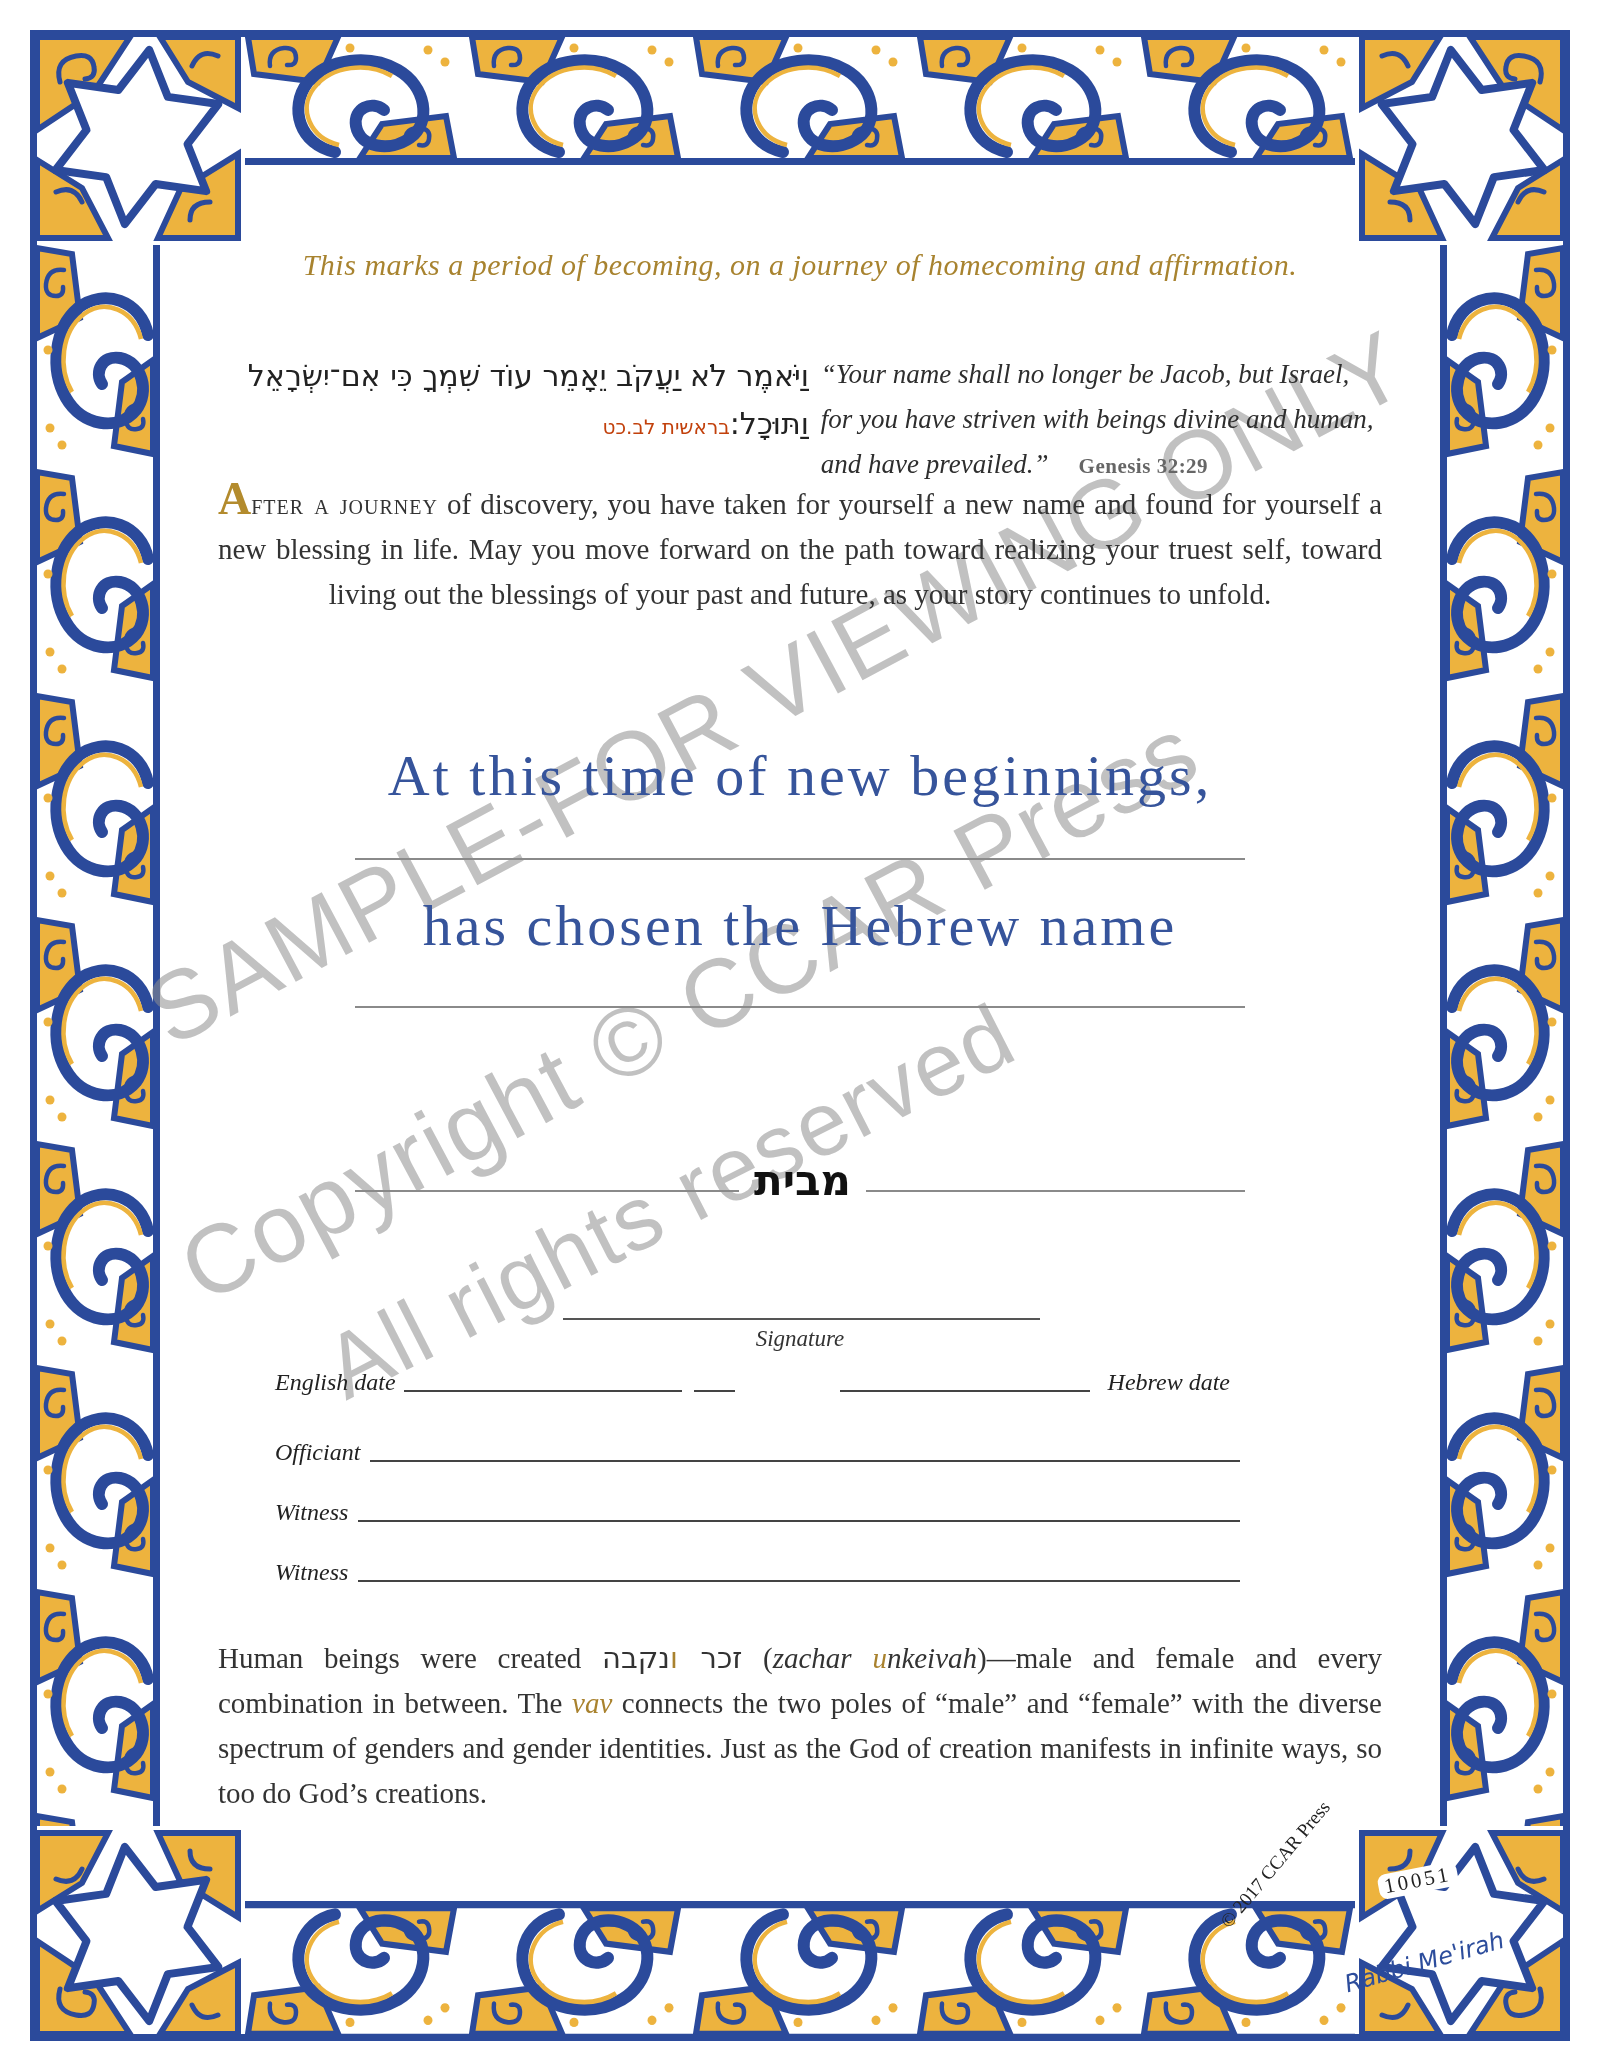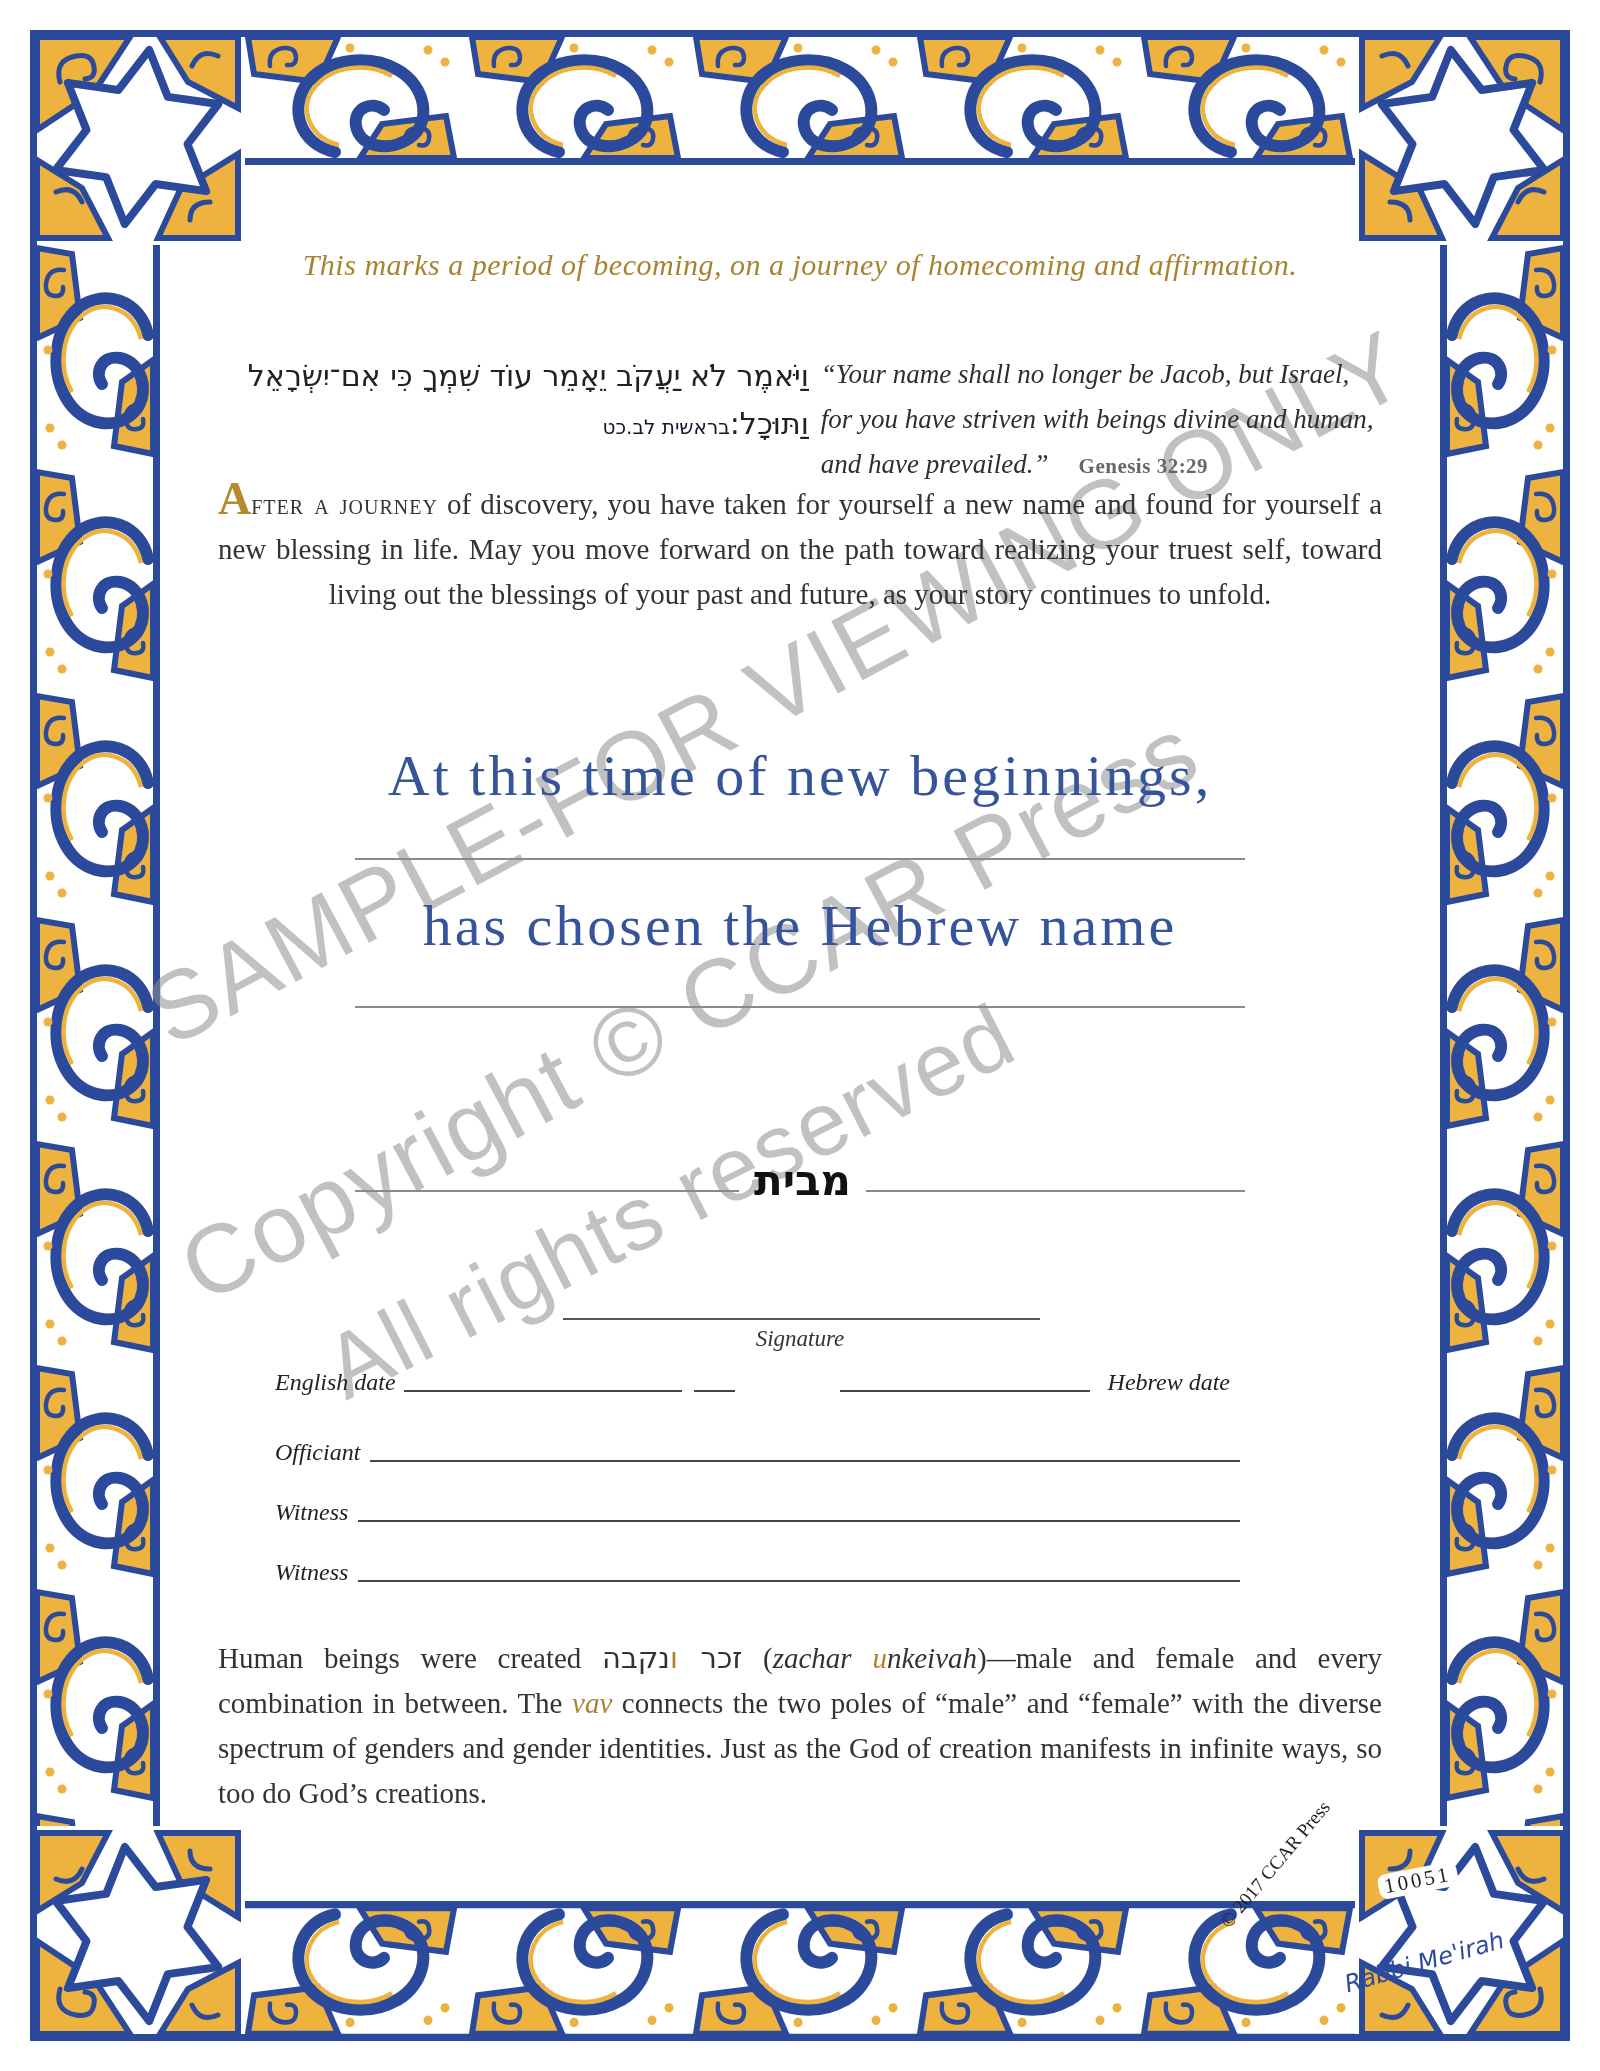--- a/index.html
+++ b/index.html
@@ -30,21 +30,21 @@
   
   .content{position:absolute;inset:0;z-index:3;}
   .abs{position:absolute;}
   .heb{font-family:"DejaVu Sans", sans-serif;}
 
   .tagline{left:0;right:0;top:248px;text-align:center;font-style:italic;
            font-size:30px;color:#a8832f;letter-spacing:.5px;}
 
   .quote{left:220px;top:352px;width:1160px;display:flex;}
   .quote-heb{width:595px;direction:rtl;text-align:right;font-size:30px;line-height:48px;color:#222;}
-  .quote-cite-heb{font-size:20px;color:#0f172a;margin-left:46px;font-family:"DejaVu Sans", sans-serif;}
+  .quote-cite-heb{font-size:20px;color:#c2410c;margin-left:46px;font-family:"DejaVu Sans", sans-serif;}
   .quote-eng{width:565px;padding-left:12px;font-style:italic;font-size:27px;line-height:45px;color:#2e2e2e;}
   .quote-cite{font-style:normal;font-size:21px;color:#666;margin-left:30px;font-weight:bold;letter-spacing:.5px;}
 
   .intro{left:218px;top:476px;width:1164px;font-size:29px;line-height:45px;color:#333;
          text-align:justify;text-align-last:center;}
   .dropcap{font-size:46px;color:#b38b2d;font-weight:bold;line-height:1;}
   .sc{font-variant:small-caps;letter-spacing:1px;}
 
   .headline{left:0;right:0;text-align:center;color:#36549b;font-size:58px;letter-spacing:3px;}
   .headline1{top:742px;font-family:Liberation Serif, serif;}

